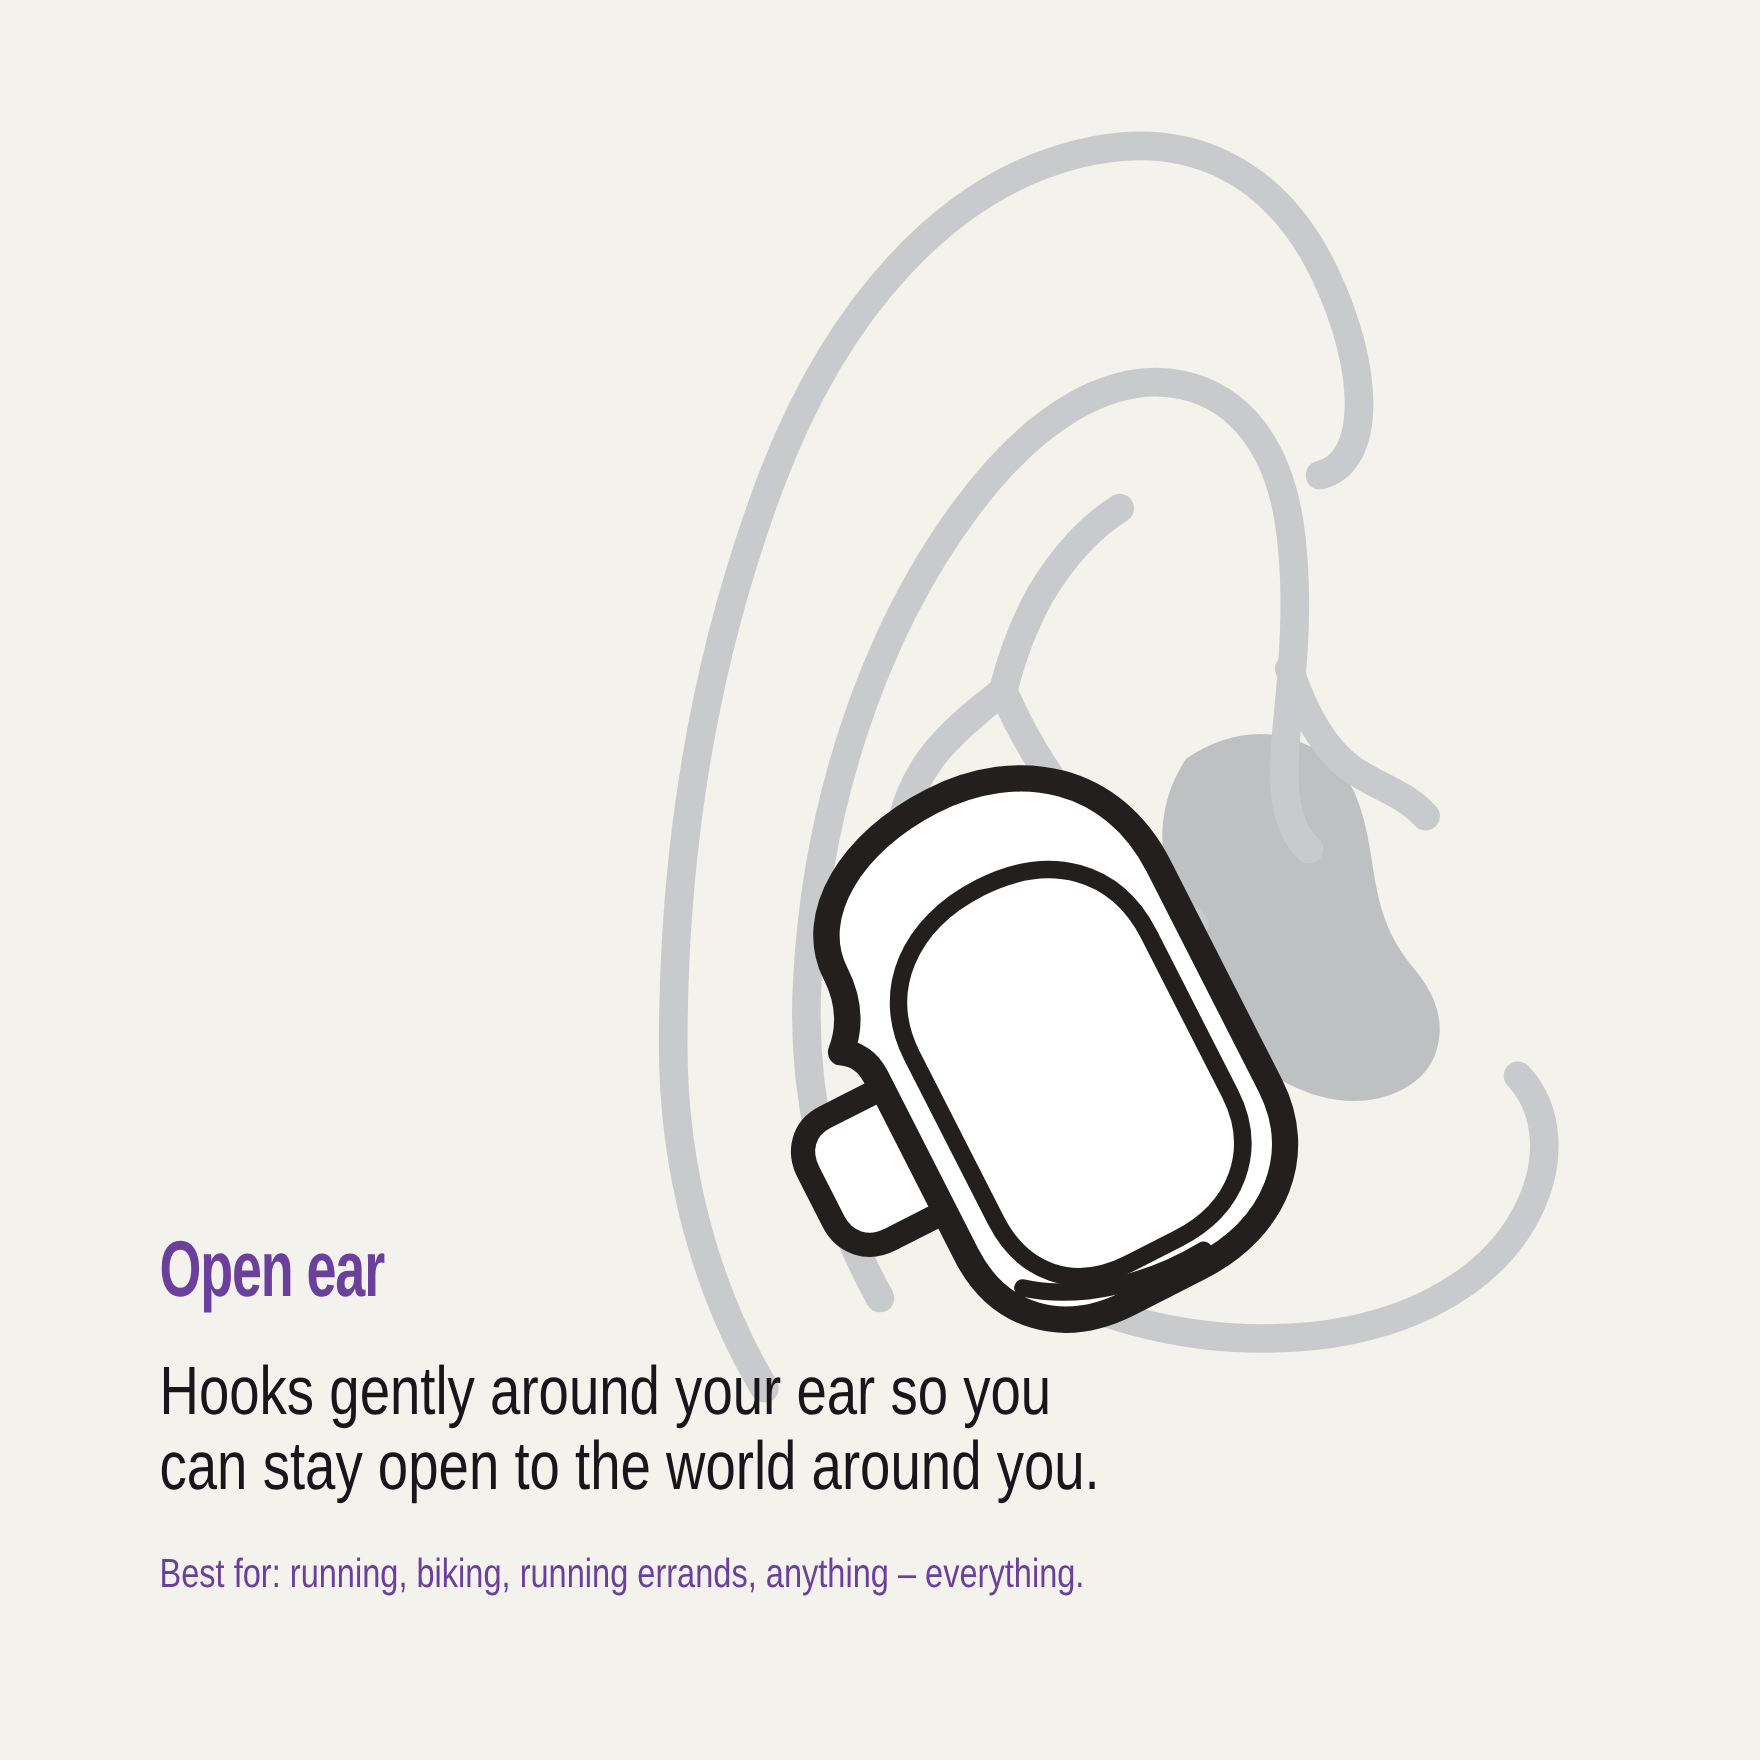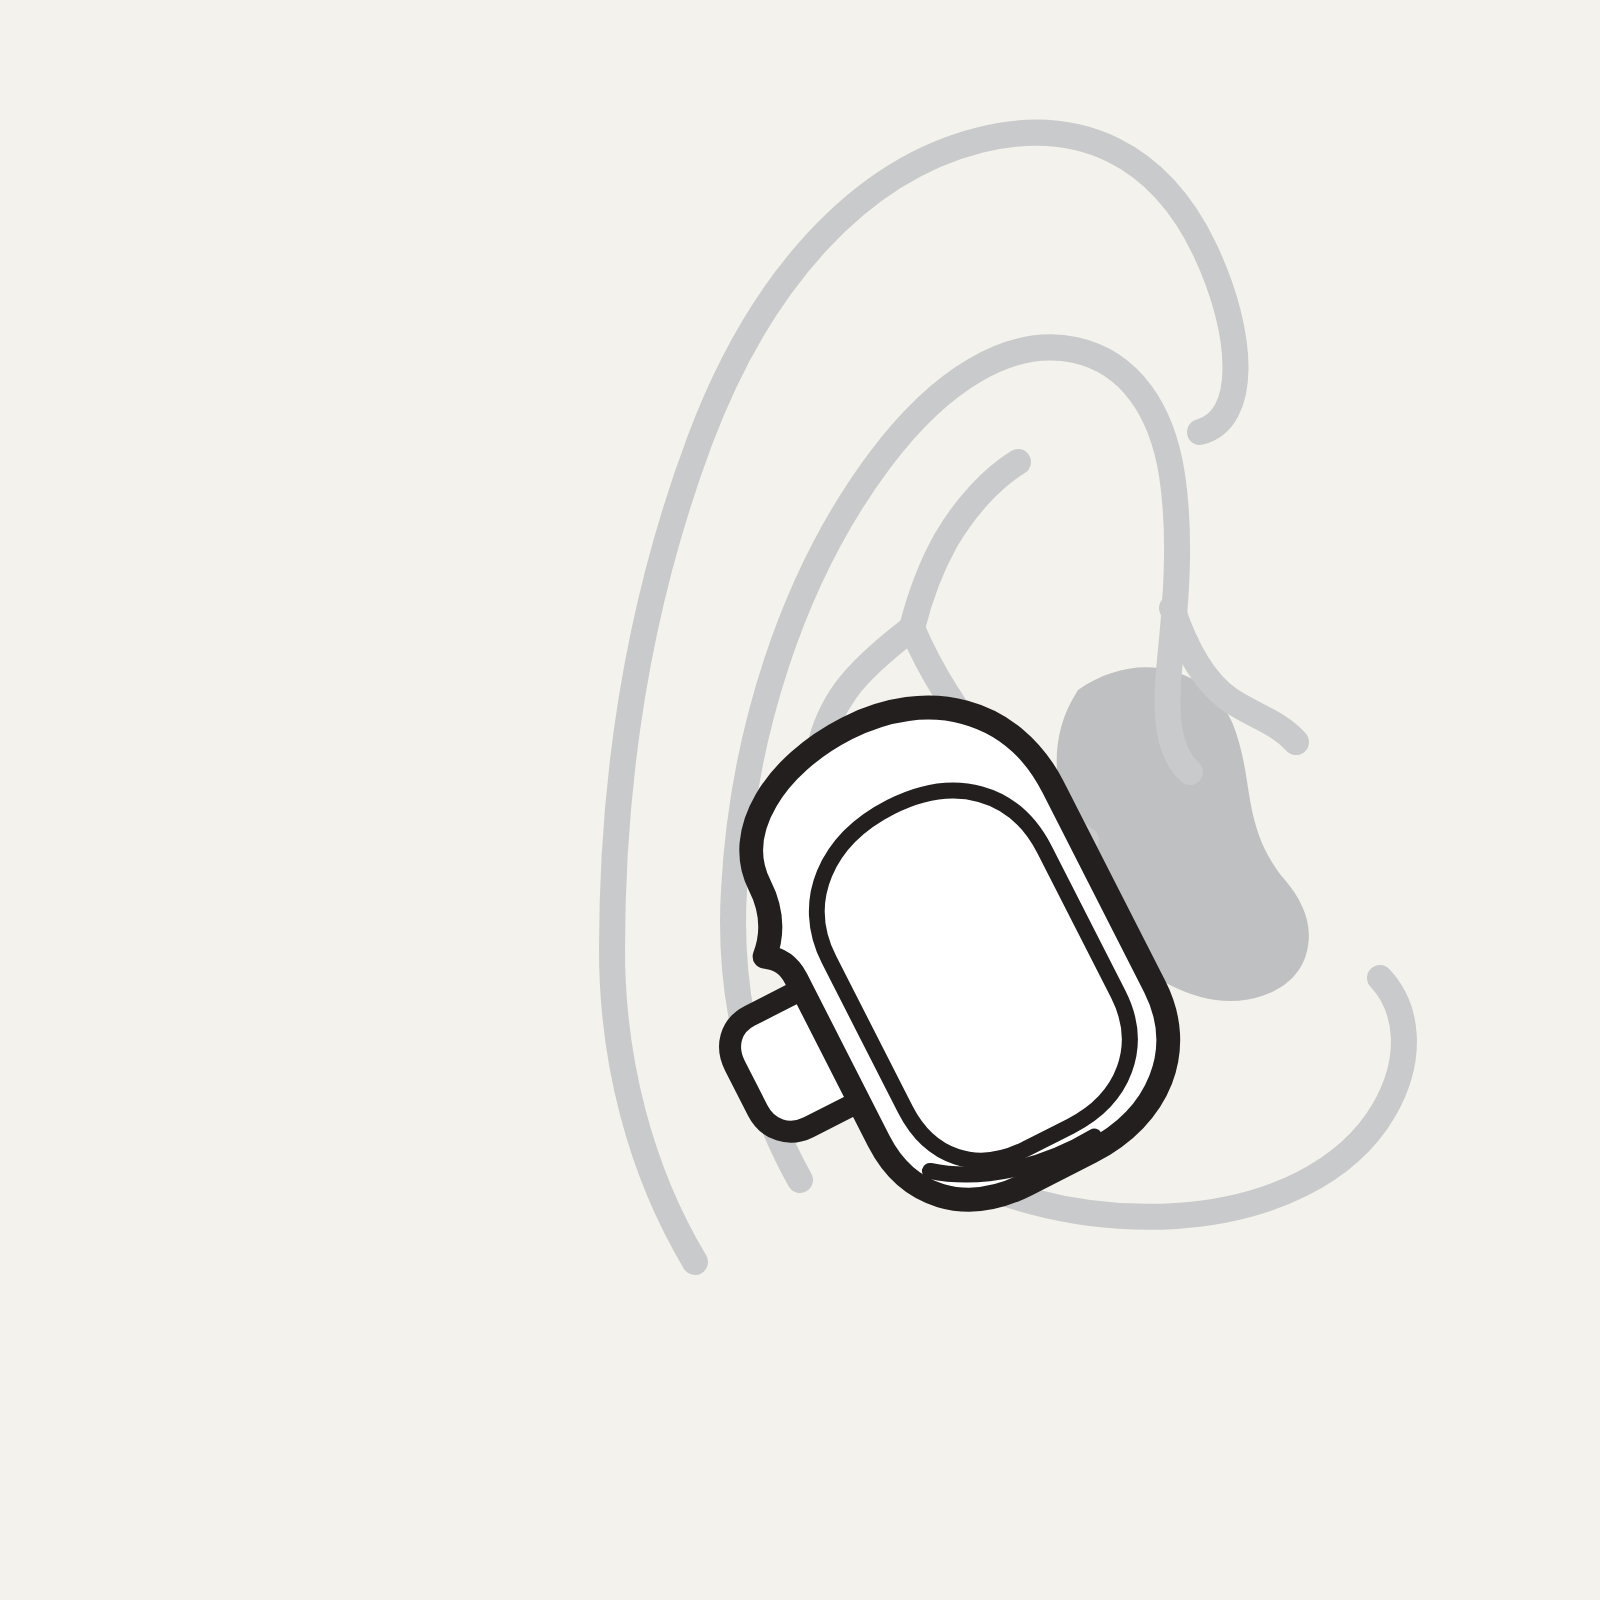--- a/index.html
+++ b/index.html
@@ -152,14 +152,22 @@
                L 712 1000
                C 712 1022, 728 1038, 750 1038
                L 806 1038 Z" fill="#ffffff" stroke="#231f1f" stroke-width="22" stroke-linejoin="round"></path>
 
       <path d="M838 1132
                C 880 1166, 942 1180, 1000 1176" fill="none" stroke="#231f1f" stroke-width="16" stroke-linecap="round"></path>
     </g>
 
   </svg>
 
+  <div id="text-block">
+    <h1 id="title">Open ear</h1>
+    <p id="body-copy">
+      <span class="line">Hooks gently around your ear so you</span>
+      <span class="line">can stay open to the world around you.</span>
+    </p>
+    <p id="caption">Best for: running, biking, running errands, anything – everything.</p>
+  </div>
 
 </div>
 
 </body></html>

